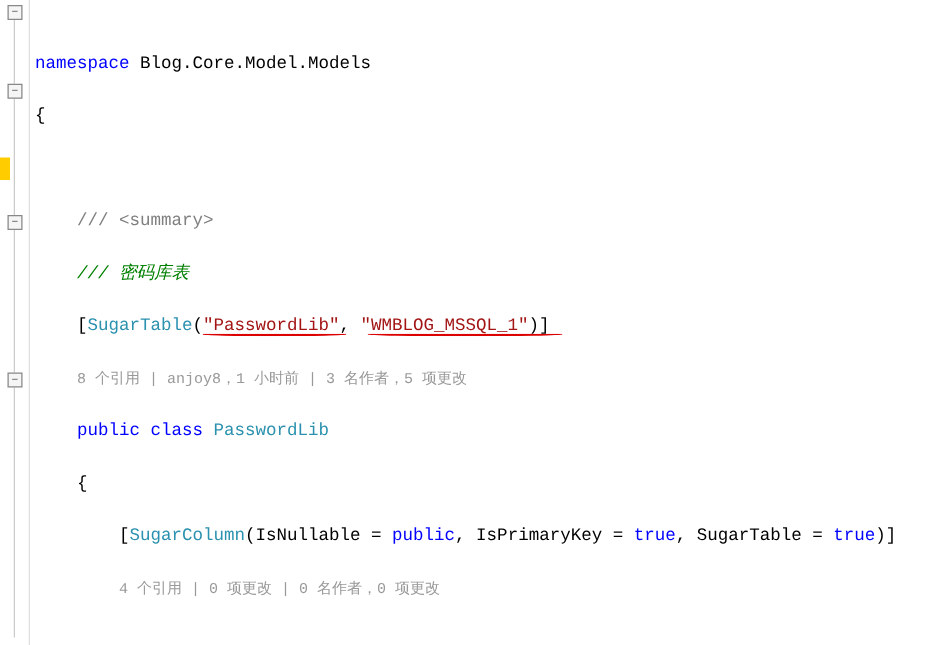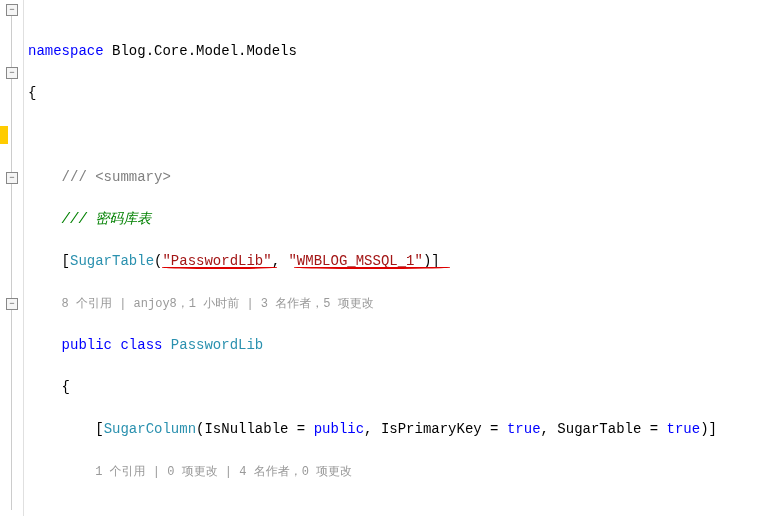--- a/index.html
+++ b/index.html
@@ -86,21 +86,21 @@
 <div class="line">    <span class="comment-tag">/// &lt;summary&gt;</span></div>
 <div class="line">    <span class="comment">/// 密码库表</span></div>
 <div class="line">    <span>[</span><span class="type">SugarTable</span><span>(</span><span class="str">"PasswordLib"</span><span>, </span><span class="str">"WMBLOG_MSSQL_1"</span><span>)]</span>
   <div class="underline-red" style="left: 134px; top: 15px; width: 115px;"></div>
   <div class="underline-red" style="left: 266px; top: 15px; width: 156px;"></div>
 </div>
 <div class="line">    <span class="codelens">8 个引用 | anjoy8，1 小时前 | 3 名作者，5 项更改</span></div>
 <div class="line">    <span class="kw">public</span><span class="kw"> class </span><span class="type">PasswordLib</span></div>
 <div class="line">    <span>{</span></div>
 <div class="line">        <span>[</span><span class="type">SugarColumn</span><span>(IsNullable = </span><span class="kw">public</span><span>, IsPrimaryKey = </span><span class="kw">true</span><span>, SugarTable = </span><span class="kw">true</span><span>)]</span></div>
-<div class="line">        <span class="codelens">1 个引用 | 0 项更改 | 4 名作者，0 项更改</span></div>
+<div class="line">        <span class="codelens">4 个引用 | 0 项更改 | 0 名作者，0 项更改</span></div>
 
 
 
 
 
 
 
 
 
 

